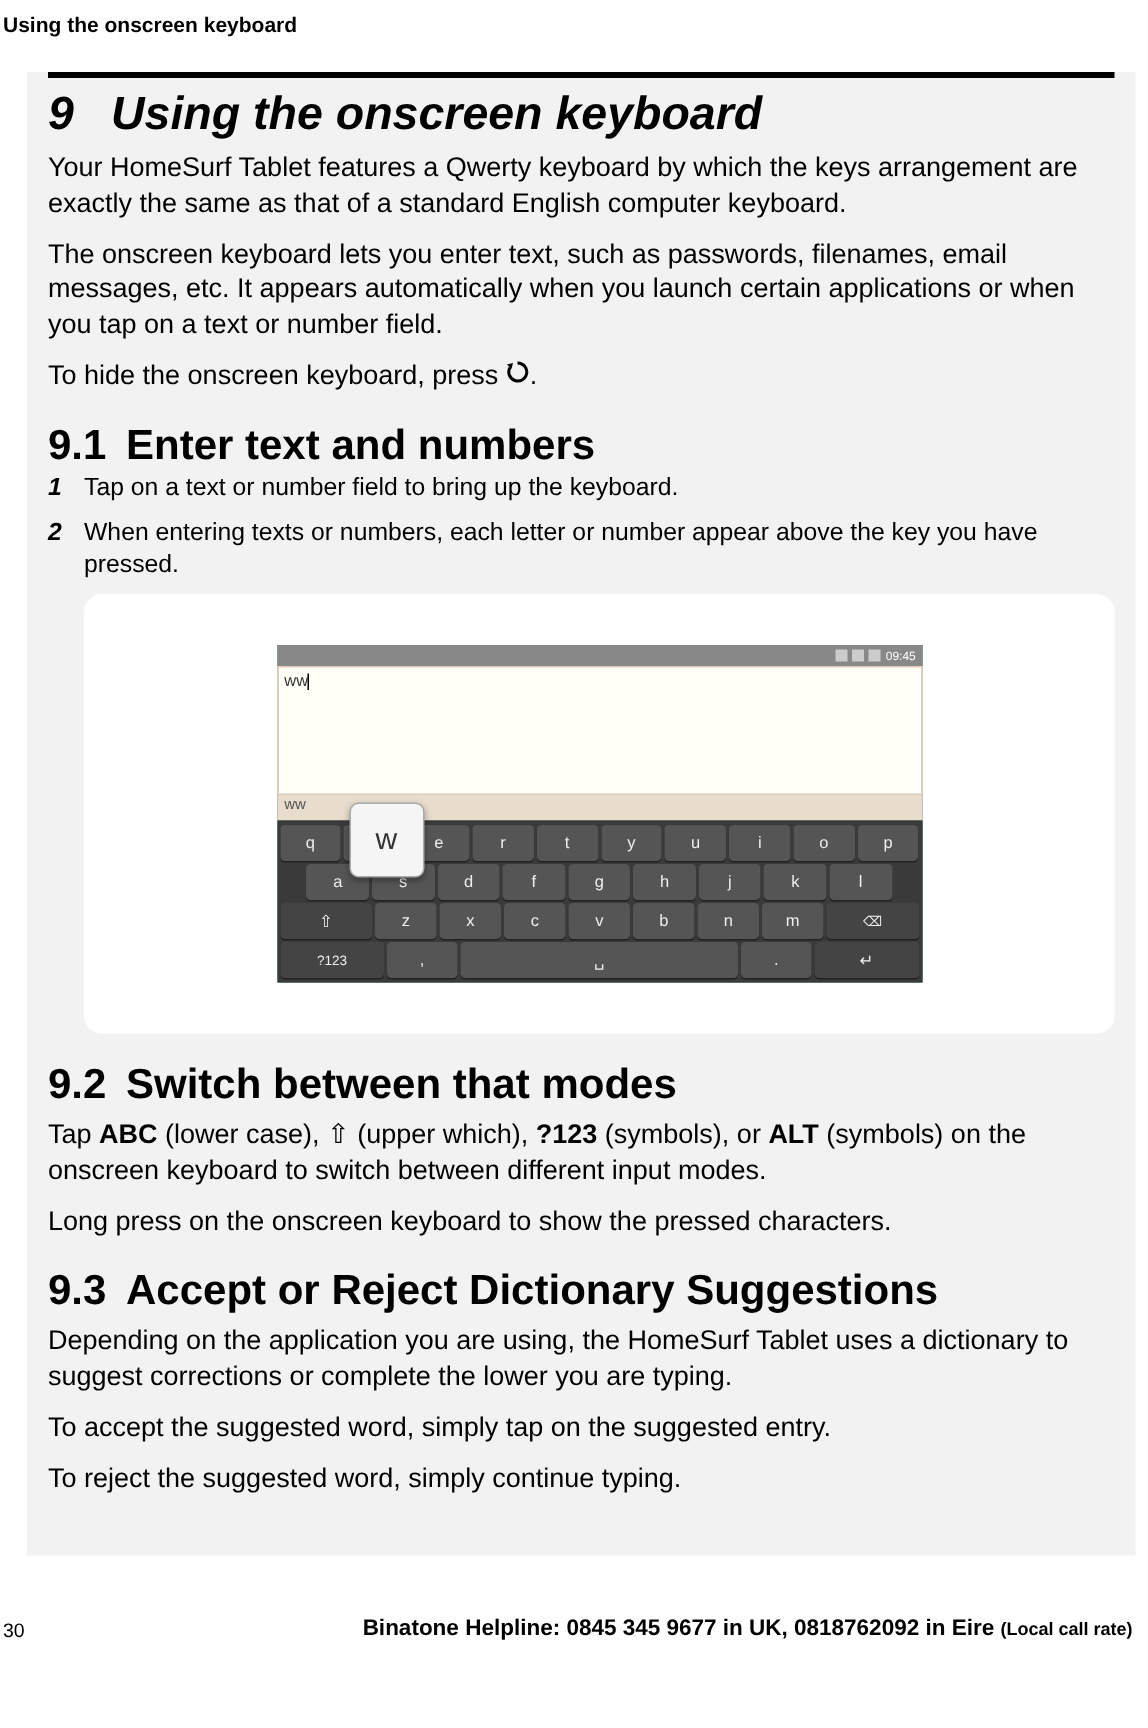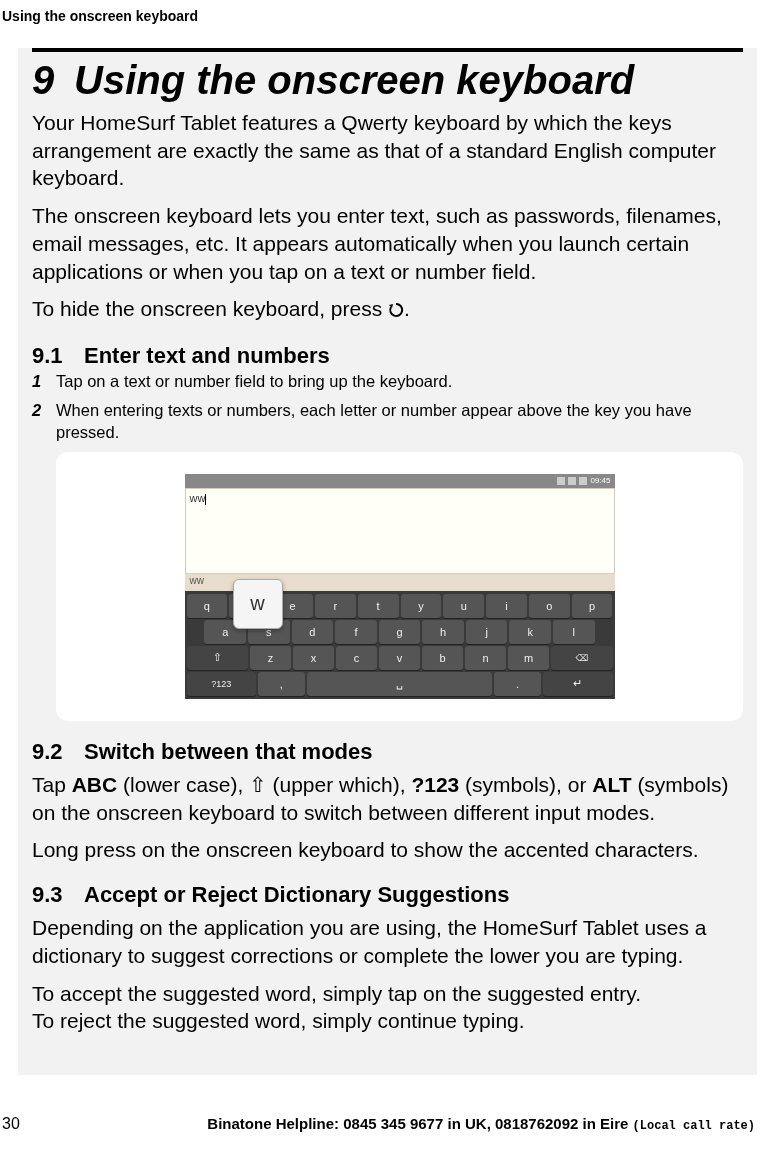--- a/index.html
+++ b/index.html
@@ -24,35 +24,35 @@
     margin-left: 18px;
     margin-right: 0;
   }
   .topbar {
     height: 4px;
     background: #000;
     margin-bottom: 6px;
   }
   h1.chapter {
     font-style: italic;
-    font-size: 40px;
+    font-size: 31px;
     font-weight: bold;
     margin: 0 0 6px 0;
   }
   h1.chapter .num {
     display: inline-block;
     width: 42px;
   }
   p {
-    font-size: 21px;
+    font-size: 18px;
     line-height: 1.32;
     margin: 6px 0 10px 0;
   }
   h2.sub {
-    font-size: 22px;
+    font-size: 28px;
     font-weight: bold;
     margin: 18px 0 2px 0;
   }
   h2.sub .num {
     display: inline-block;
     width: 52px;
   }
   ol.steps {
     list-style: none;
     padding: 0;
@@ -77,21 +77,21 @@
     vertical-align: middle;
   }
   .figure-box {
     background: #fff;
     border-radius: 12px;
     padding: 18px 10px;
     margin: 6px 0 0 24px;
   }
   .device-screen {
     width: 430px;
-    margin: 4px auto;
+    margin: 16px auto;
     background: #14532d;
     position: relative;
   }
   .statusbar {
     height: 14px;
     background: #888;
     display: flex;
     justify-content: flex-end;
     align-items: center;
     gap: 3px;
@@ -166,23 +166,23 @@
   .key.dark { background:#444; }
   .key.wide { flex: 1.5; }
   .key.xwide { flex: 4; }
   .footer {
     display:flex;
     justify-content: space-between;
     align-items: flex-end;
     padding: 40px 2px 8px 2px;
     font-size: 14px;
   }
-  .footer .pnum { font-size: 16px; }
+  .footer .pnum { font-size: 13px; }
   .footer .helpline { font-weight: bold; font-size: 15px; }
-  .footer .helpline .small { font-weight: bold; font-size: 12px; font-family: Liberation Mono, monospace; }
+  .footer .helpline .small { font-weight: bold; font-size: 12px; }
   .bold { font-weight: bold; }
 </style>
 </head>
 <body>
 
 <div class="page">
   <div class="header-running">Using the onscreen keyboard</div>
 
   <div class="content">
     <div class="topbar"></div>
@@ -264,28 +264,28 @@
         </div>
       </div>
     </div>
 
     <h2 class="sub">
       <span class="num">9.2</span><span>Switch between that modes</span>
     </h2>
     <p>
       <span>Tap </span><span class="bold">ABC</span><span> (lower case), ⇧ (upper which), </span><span class="bold">?123</span><span> (symbols), or </span><span class="bold">ALT</span><span> (symbols) on the onscreen keyboard to switch between different input modes.</span>
     </p>
-    <p>Long press on the onscreen keyboard to show the accented characters.</p>
+    <p>Long press on the onscreen keyboard to show the pressed characters.</p>
 
     <h2 class="sub">
       <span class="num">9.3</span><span>Accept or Reject Dictionary Suggestions</span>
     </h2>
     <p>Depending on the application you are using, the HomeSurf Tablet uses a dictionary to suggest corrections or complete the lower you are typing.</p>
     <p style="margin-bottom:0;">To accept the suggested word, simply tap on the suggested entry.</p>
-    <p style="margin-top:0;">To reject the suggested word, simply continue typing.</p>
+    <p style="margin-top:10px;">To reject the suggested word, simply continue typing.</p>
   </div>
 
   <div class="footer">
     <span class="pnum">30</span>
     <span class="helpline">
       <span>Binatone Helpline: 0845 345 9677 in UK, 0818762092 in Eire </span><span class="small">(Local call rate)</span>
     </span>
   </div>
 </div>
 

